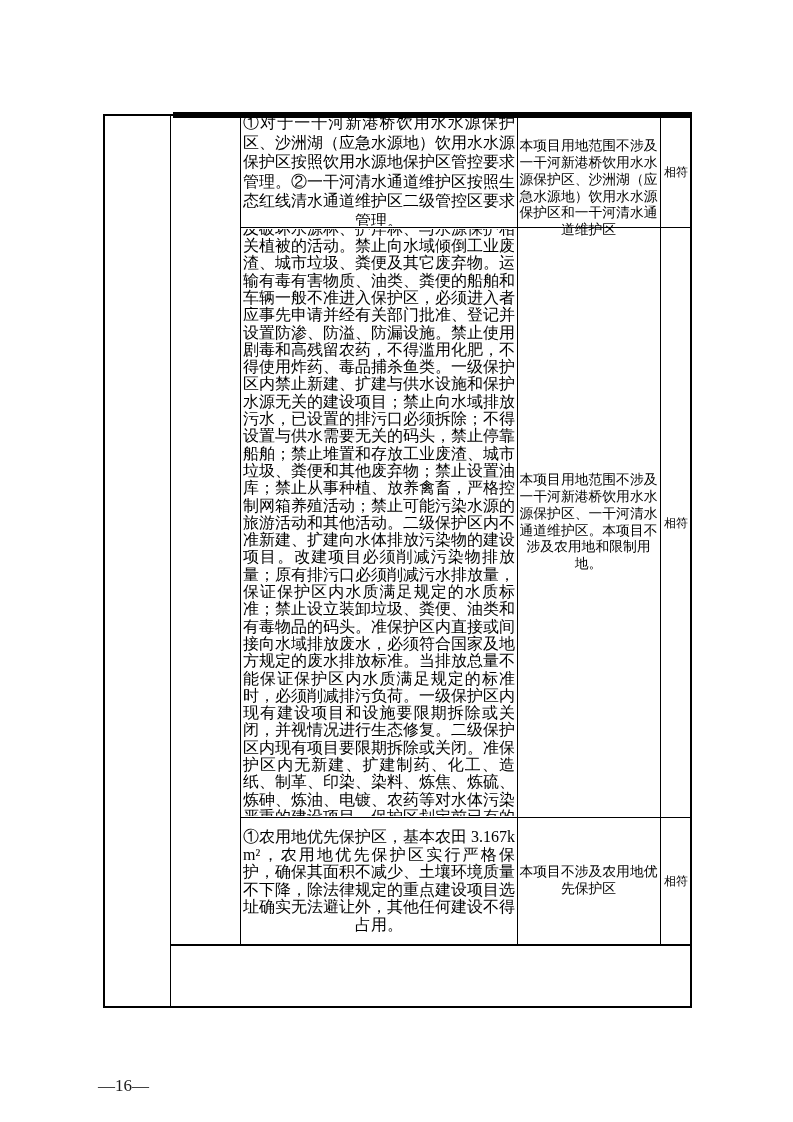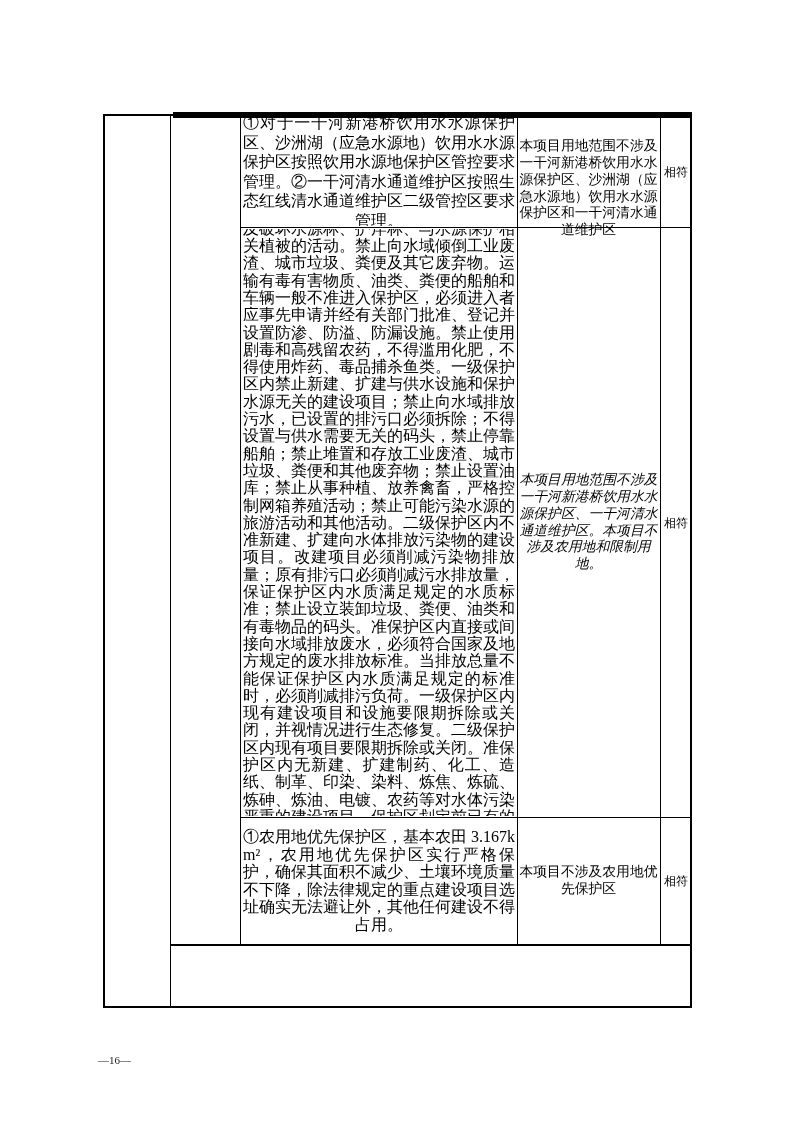--- a/index.html
+++ b/index.html
@@ -56,22 +56,22 @@
     line-height: 18px;
     text-align: right;
     word-break: break-all;
   }
   .measure-stack {
     width: 100%;
   }
   .pagenum {
     position: absolute;
     left: 98px;
-    top: 1054px;
-    font-size: 11px;
+    top: 1076px;
+    font-size: 17px;
     color: #1a1a1a;
     letter-spacing: 0px;
   }
 </style>
 </head>
 <body>
 
 <div class="page">
 
   <div class="line" style="left:103px; top:114px; width:2px; height:894px;"></div>
@@ -98,21 +98,21 @@
   <div class="cell row1" style="left:519px; top:134px; width:139px; height:109px;">
     <div class="assess-text">本项目用地范围不涉及一干河新港桥饮用水水源保护区、沙洲湖（应急水源地）饮用水水源保护区和一干河清水通道维护区</div>
   </div>
   <div class="cell row1" style="left:662px; top:117px; width:26px; height:109px;">
     <div class="conf-text">相符</div>
   </div>
 
   <div class="cell row2" style="left:243px; top:229px; width:272px; height:587px;">
     <div class="measure-text">①水环境优先保护区，一干河控制单元禁止一切破坏水环境生态平衡的活动以及破坏水源林、护岸林、与水源保护相关植被的活动。禁止向水域倾倒工业废渣、城市垃圾、粪便及其它废弃物。运输有毒有害物质、油类、粪便的船舶和车辆一般不准进入保护区，必须进入者应事先申请并经有关部门批准、登记并设置防渗、防溢、防漏设施。禁止使用剧毒和高残留农药，不得滥用化肥，不得使用炸药、毒品捕杀鱼类。一级保护区内禁止新建、扩建与供水设施和保护水源无关的建设项目；禁止向水域排放污水，已设置的排污口必须拆除；不得设置与供水需要无关的码头，禁止停靠船舶；禁止堆置和存放工业废渣、城市垃圾、粪便和其他废弃物；禁止设置油库；禁止从事种植、放养禽畜，严格控制网箱养殖活动；禁止可能污染水源的旅游活动和其他活动。二级保护区内不准新建、扩建向水体排放污染物的建设项目。改建项目必须削减污染物排放量；原有排污口必须削减污水排放量，保证保护区内水质满足规定的水质标准；禁止设立装卸垃圾、粪便、油类和有毒物品的码头。准保护区内直接或间接向水域排放废水，必须符合国家及地方规定的废水排放标准。当排放总量不能保证保护区内水质满足规定的标准时，必须削减排污负荷。一级保护区内现有建设项目和设施要限期拆除或关闭，并视情况进行生态修复。二级保护区内现有项目要限期拆除或关闭。准保护区内无新建、扩建制药、化工、造纸、制革、印染、染料、炼焦、炼硫、炼砷、炼油、电镀、农药等对水体污染严重的建设项目，保护区划定前已有的上述建设项目不得增加排污量并逐步搬出。</div>
   </div>
-  <div class="cell row2" style="left:519px; top:229px; width:139px; height:587px;font-style:italic;">
+  <div class="cell row2" style="left:519px; top:229px; width:139px; height:587px;">
     <div class="assess-text">本项目用地范围不涉及一干河新港桥饮用水水源保护区、一干河清水通道维护区。本项目不涉及农用地和限制用地。</div>
   </div>
   <div class="cell row2" style="left:662px; top:229px; width:26px; height:587px;">
     <div class="conf-text">相符</div>
   </div>
 
   <div class="cell row3" style="left:243px; top:819px; width:272px; height:123px;">
     <div class="measure-stack">
       <div class="measure-text">①农用地优先保护区，基本农田 3.167km²，农用地优先保护区实行严格保护，确保其面积不减少、土壤环境质量不下降，除法律规定的重点建设项目选址确实无法避让外，其他任何建设不得占用。</div>
     </div>

